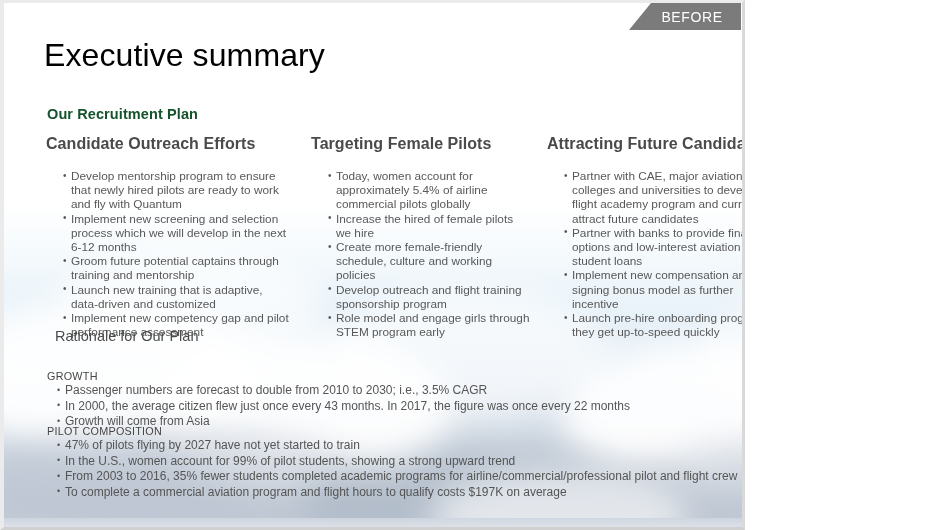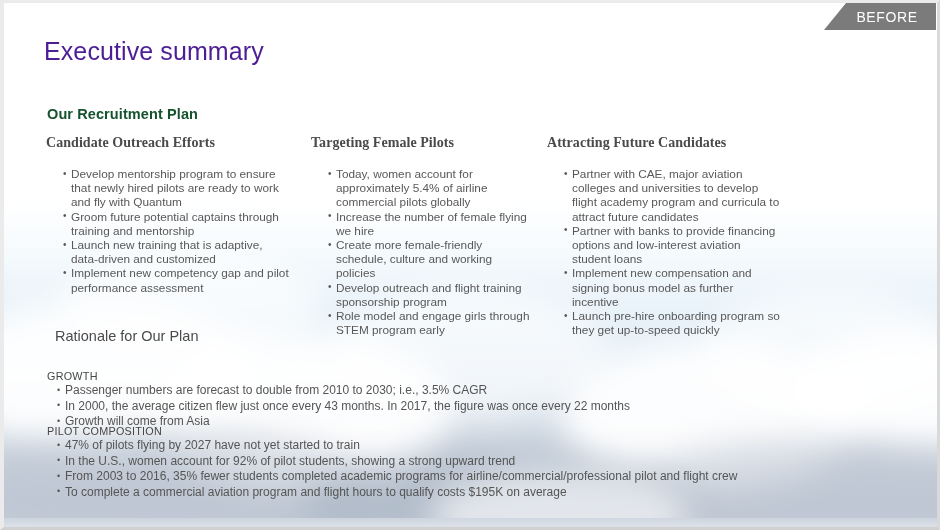--- a/index.html
+++ b/index.html
@@ -10,21 +10,21 @@
   }
   body {
     width: 940px;
     height: 530px;
     font-family: "Liberation Sans", sans-serif;
     overflow: hidden;
   }
 
   #slide {
     position: relative;
-    width: 940px;
+    width: 745px;
     height: 530px;
     box-sizing: border-box;
     background: #ffffff;
     overflow: hidden;
   }
 
   
   #page-frame {
     position: absolute;
     inset: 0;
@@ -95,22 +95,22 @@
     padding-left: 14px;
   }
 
   
   #content { position: relative; z-index: 20; }
 
   #slide-title {
     position: absolute;
     left: 44px;
     top: 37px;
-    font-size: 25px;
-    color: #4c1d95;
+    font-size: 32px;
+    color: #000000;
     letter-spacing: 0.1px;
     font-family: "Liberation Sans", sans-serif;
     white-space: nowrap;
   }
 
   #recruitment-heading {
     position: absolute;
     left: 47px;
     top: 106px;
     font-size: 14.5px;
@@ -121,26 +121,25 @@
 
   .column {
     position: absolute;
     top: 135px;
   }
   #column-1 { left: 46px;  width: 260px; }
   #column-2 { left: 311px; width: 235px; }
   #column-3 { left: 547px; width: 250px; }
 
   .col-heading {
-    font-size: 14px;
+    font-size: 16px;
     font-weight: bold;
     color: #4a4a4a;
     margin-bottom: 4px;
     letter-spacing: 0.05px;
-    font-family: Liberation Serif, serif;
   }
   .bullets {
     list-style: none;
     margin: 16px;
     padding: 0;
   }
   .bullets li {
     position: relative;
     font-size: 11.8px;
     line-height: 14.2px;
@@ -224,31 +223,32 @@
   <div id="content">
 
     <div id="slide-title">Executive summary</div>
 
     <div id="recruitment-heading">Our Recruitment Plan</div>
 
     <div class="column" id="column-1">
       <div class="col-heading">Candidate Outreach Efforts</div>
       <ul class="bullets">
         <li>Develop mentorship program to ensure that newly hired pilots are ready to work and fly with Quantum</li>
+        <li>Implement new screening and selection process which we will develop in the next 6-12 months</li>
         <li>Groom future potential captains through training and mentorship</li>
         <li>Launch new training that is adaptive, data-driven and customized</li>
         <li>Implement new competency gap and pilot performance assessment</li>
       </ul>
     </div>
 
     <div class="column" id="column-2">
       <div class="col-heading">Targeting Female Pilots</div>
       <ul class="bullets">
         <li>Today, women account for approximately 5.4% of airline commercial pilots globally</li>
-        <li>Increase the number of female flying we hire</li>
+        <li>Increase the hired of female pilots we hire</li>
         <li>Create more female-friendly schedule, culture and working policies</li>
         <li>Develop outreach and flight training sponsorship program</li>
         <li>Role model and engage girls through STEM program early</li>
       </ul>
     </div>
 
     <div class="column" id="column-3">
       <div class="col-heading">Attracting Future Candidates</div>
       <ul class="bullets">
         <li>Partner with CAE, major aviation colleges and universities to develop flight academy program and curricula to attract future candidates</li>
@@ -266,22 +266,22 @@
         <li>Passenger numbers are forecast to double from 2010 to 2030; i.e., 3.5% CAGR</li>
         <li>In 2000, the average citizen flew just once every 43 months. In 2017, the figure was once every 22 months</li>
         <li>Growth will come from Asia</li>
       </ul>
     </div>
 
     <div class="rationale-group" id="group-pilot">
       <div class="group-label">PILOT COMPOSITION</div>
       <ul class="rationale-bullets">
         <li>47% of pilots flying by 2027 have not yet started to train</li>
-        <li>In the U.S., women account for 92% of pilot students, showing a strong upward trend</li>
+        <li>In the U.S., women account for 99% of pilot students, showing a strong upward trend</li>
         <li>From 2003 to 2016, 35% fewer students completed academic programs for airline/commercial/professional pilot and flight crew</li>
-        <li>To complete a commercial aviation program and flight hours to qualify costs $195K on average</li>
+        <li>To complete a commercial aviation program and flight hours to qualify costs $197K on average</li>
       </ul>
     </div>
 
   </div>
 
   <div id="page-frame"></div>
 </div>
 
 </body></html>

